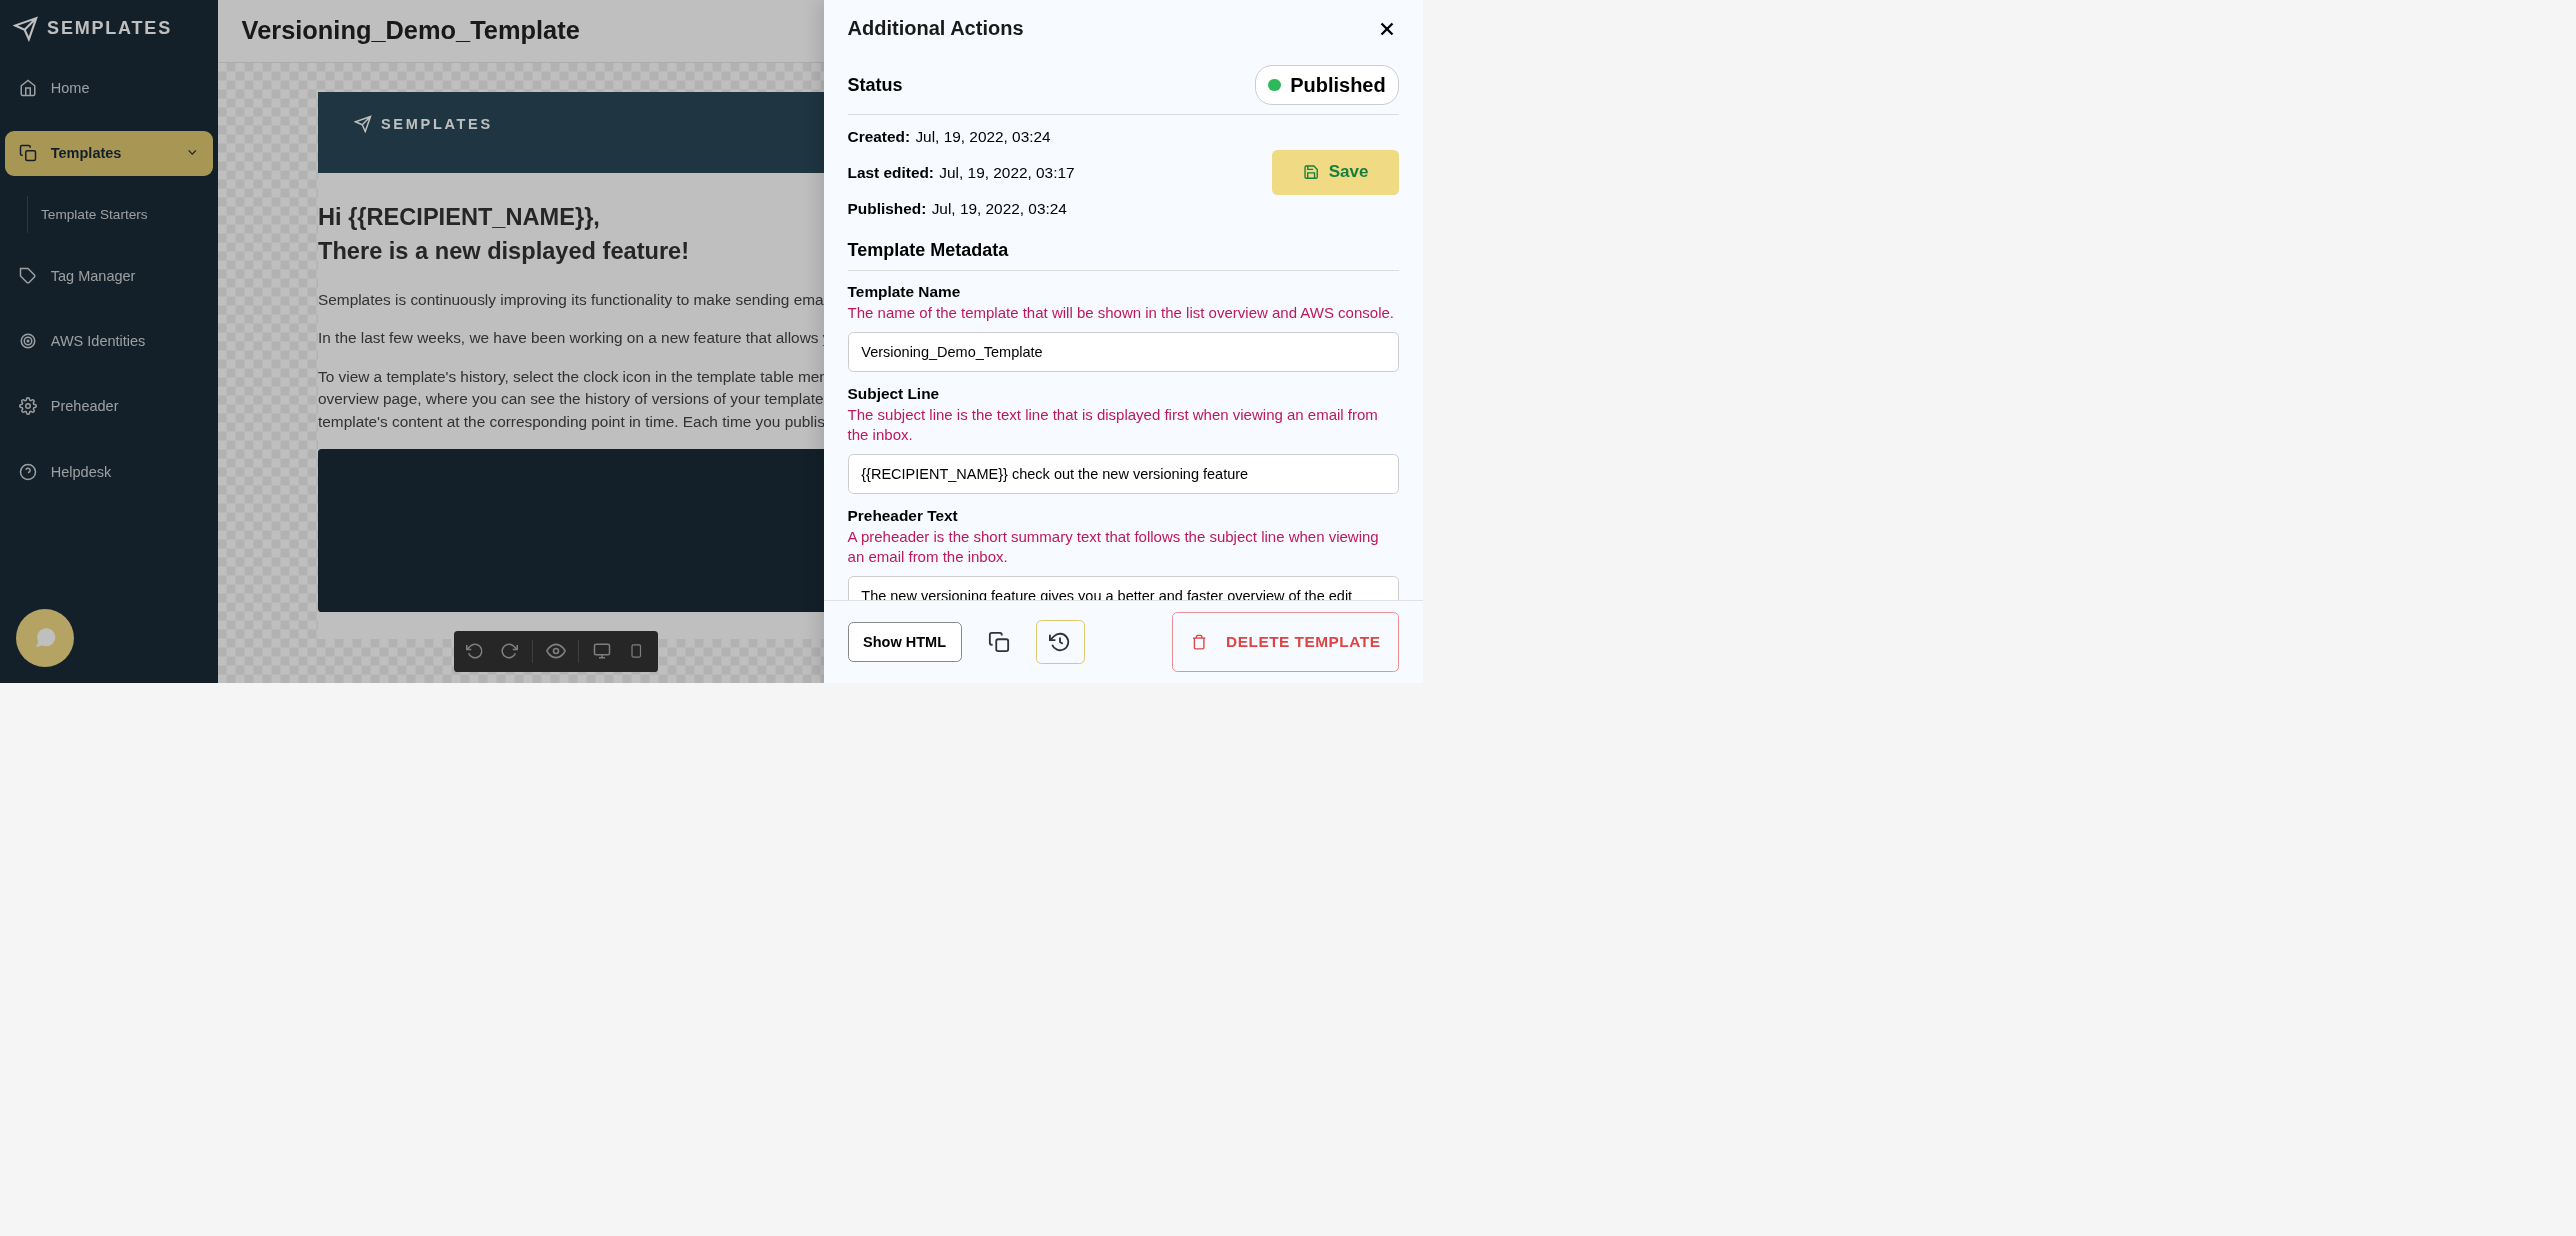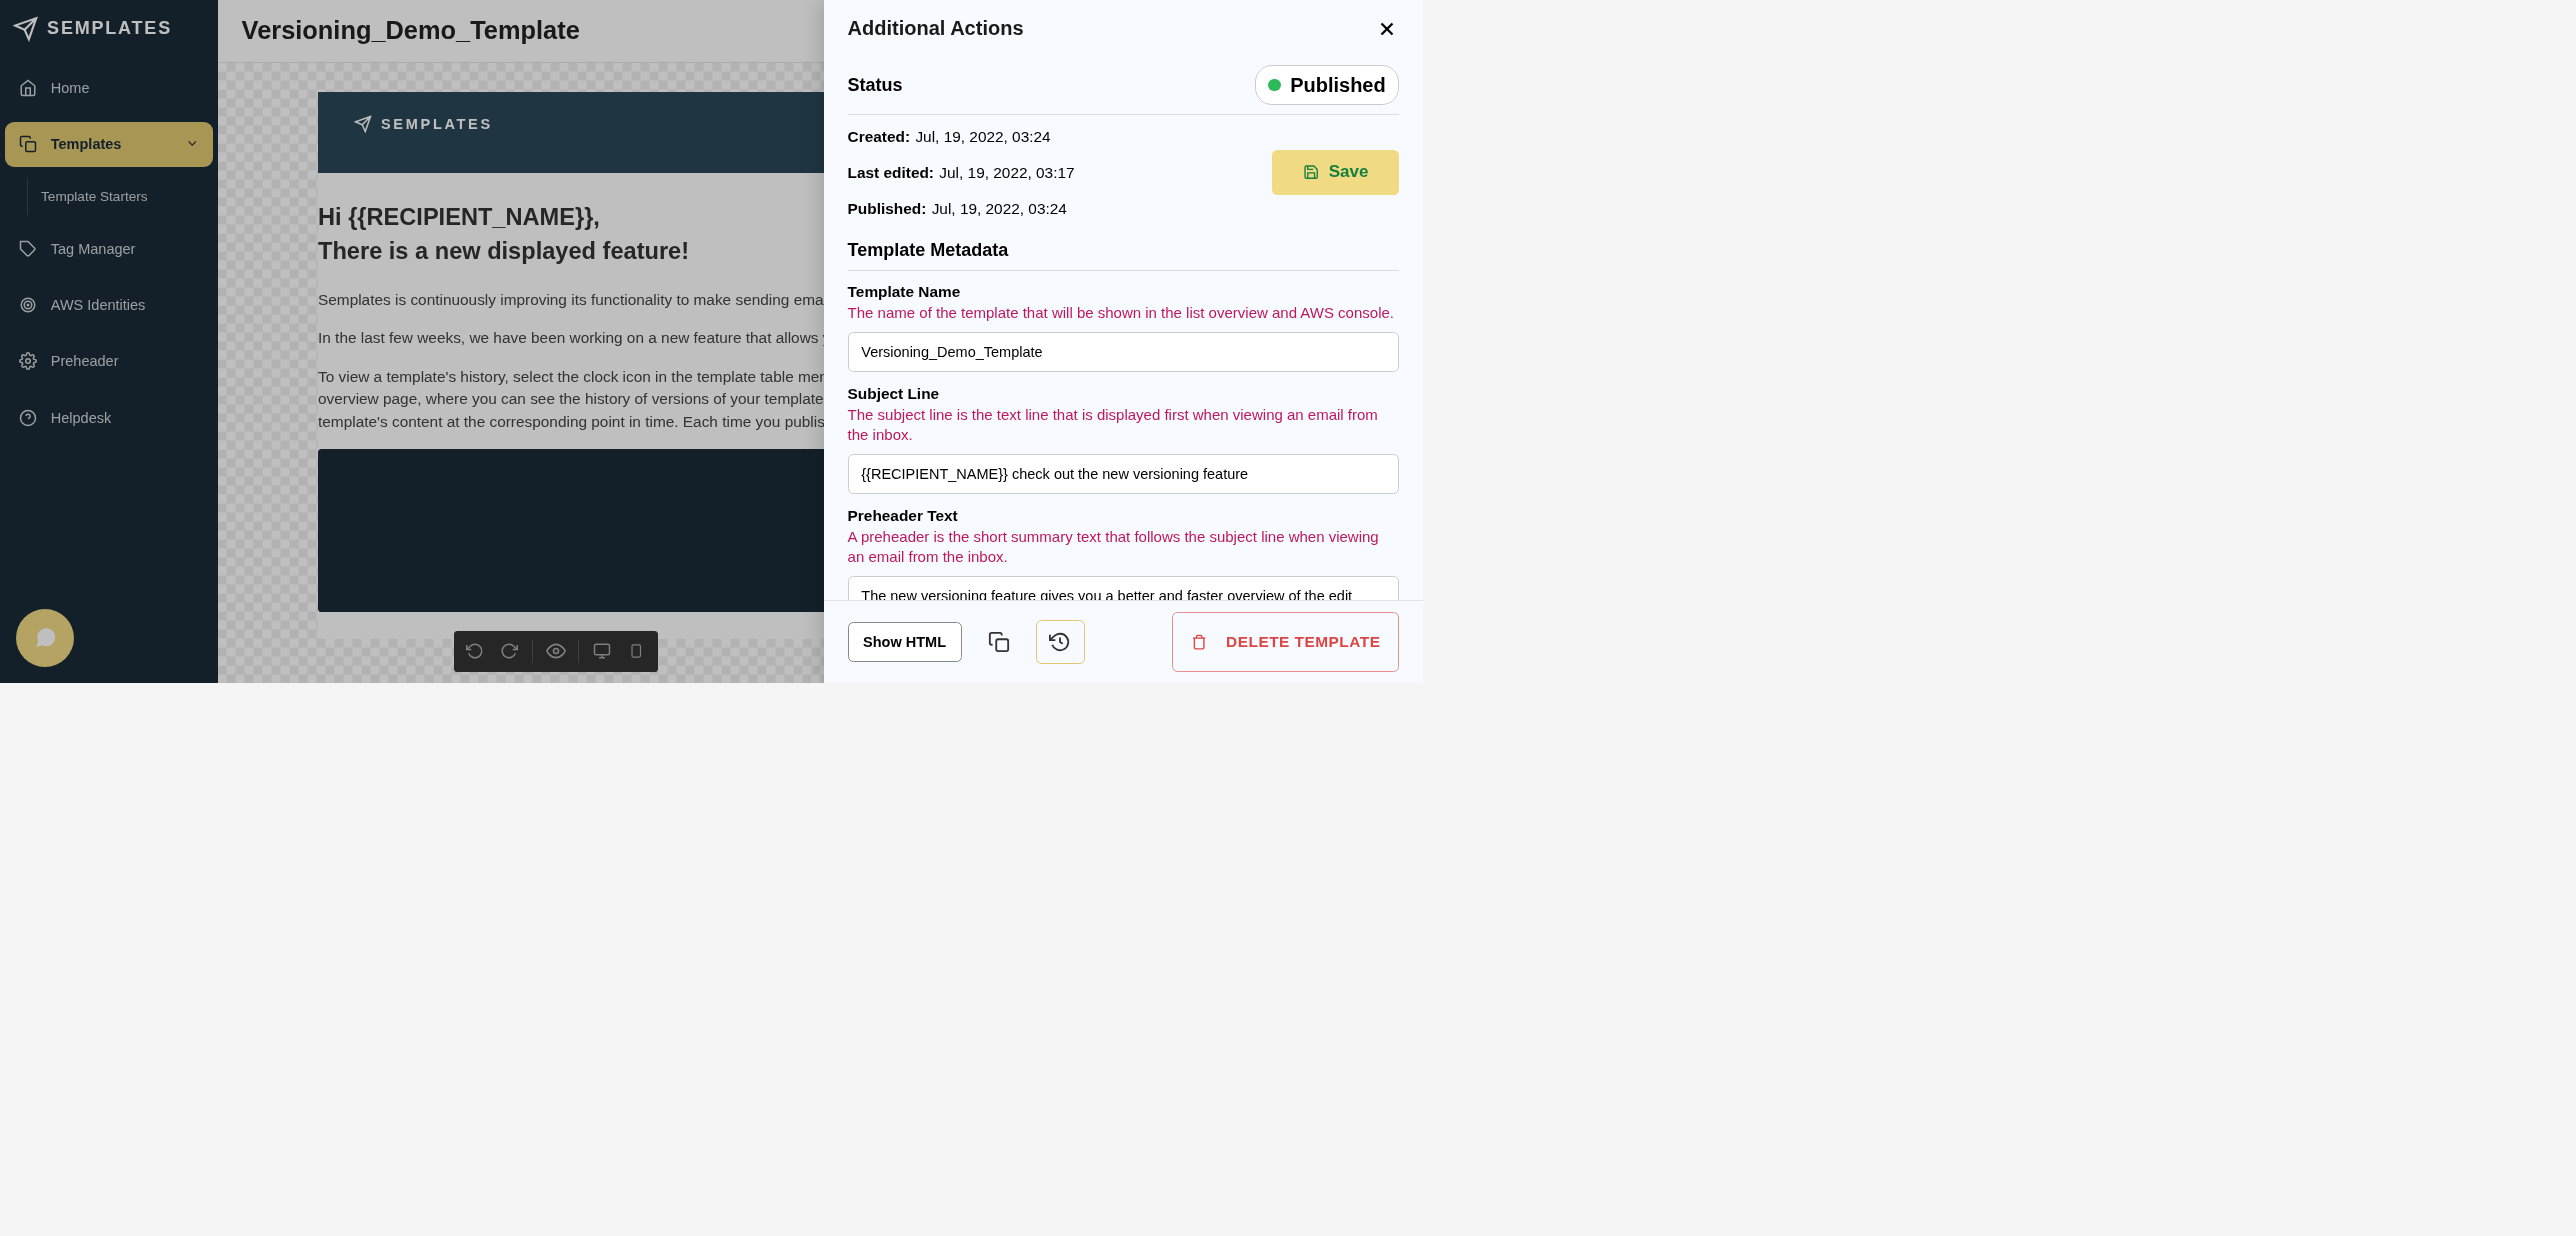--- a/index.html
+++ b/index.html
@@ -3,21 +3,21 @@
 <meta charset="utf-8">
 <style>
 * { margin: 0; padding: 0; box-sizing: border-box; font-family: -apple-system, BlinkMacSystemFont, 'Segoe UI', sans-serif; }
 body { width: 1423px; height: 683px; overflow: hidden; display: flex; background: #f5f5f5; position: relative; }
 
 
 .sidebar { width: 218px; background: #1a2b38; color: #d0d5d8; display: flex; flex-direction: column; flex-shrink: 0; }
 .logo { display: flex; align-items: center; gap: 9px; padding: 16.3px 12.7px; color: #fff; }
 .logo svg { width: 25.4px; height: 25.4px; }
 .logo-text { font-size: 18px; font-weight: 700; letter-spacing: 1.8px; }
-.nav { padding: 7.3px 5.4px; display: flex; flex-direction: column; gap: 11px; }
+.nav { padding: 7.3px 5.4px; display: flex; flex-direction: column; gap: 20px; }
 .nav-item { display: flex; align-items: center; gap: 12.7px; padding: 12.7px 12.7px; border-radius: 9px; cursor: pointer; font-size: 14.5px; font-weight: 500; }
 .nav-item.active { background: #e0c872; color: #1a2b38; font-weight: 600; }
 .nav-item .chev { margin-left: auto; }
 .nav-sub { margin-left: 22px; padding: 11px 12.7px; border-left: 1.8px solid #3a4a55; font-size: 13.6px; }
 .nav-icon { width: 20px; height: 20px; display: inline-flex; align-items: center; justify-content: center; }
 
 
 .main { flex: 1; background: repeating-conic-gradient(#eee 0% 25%, #fff 0% 50%) 50% / 18px 18px; position: relative; display: flex; flex-direction: column; }
 .main-header { background: #fff; padding: 16.3px 23.6px; border-bottom: 0.9px solid #e6e6e6; }
 .main-title { font-size: 25.4px; font-weight: 700; color: #222; }

